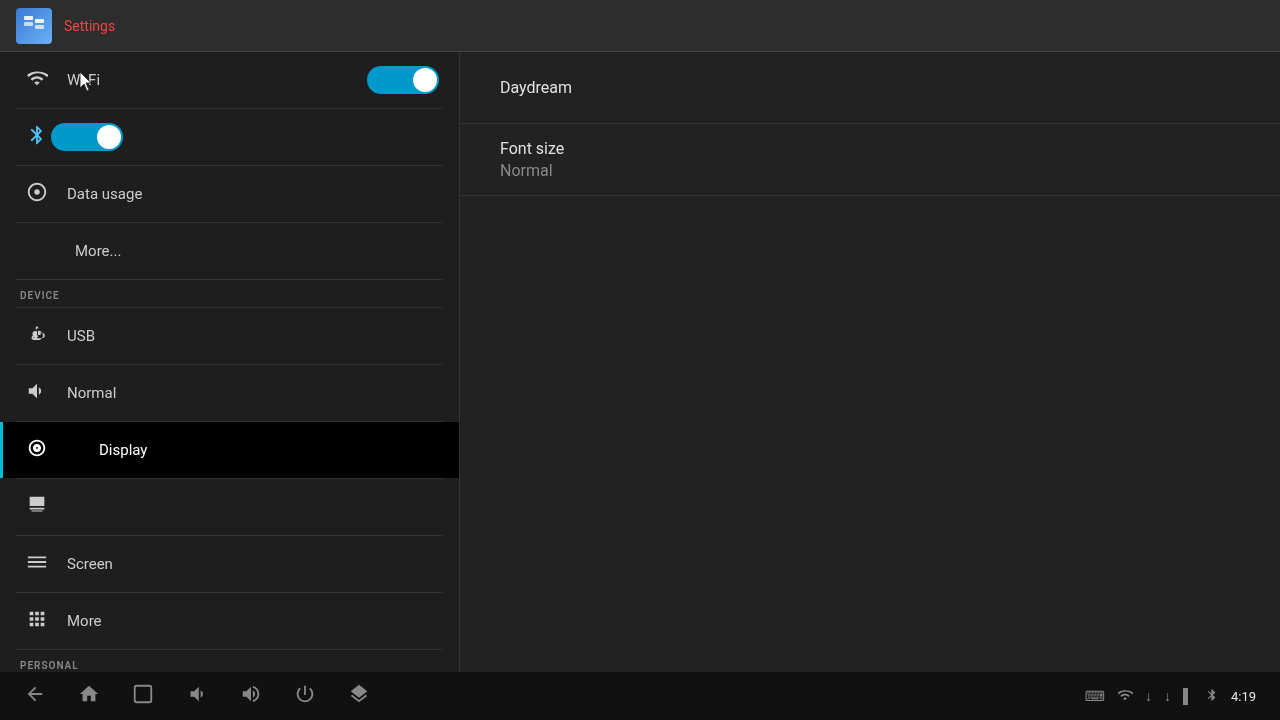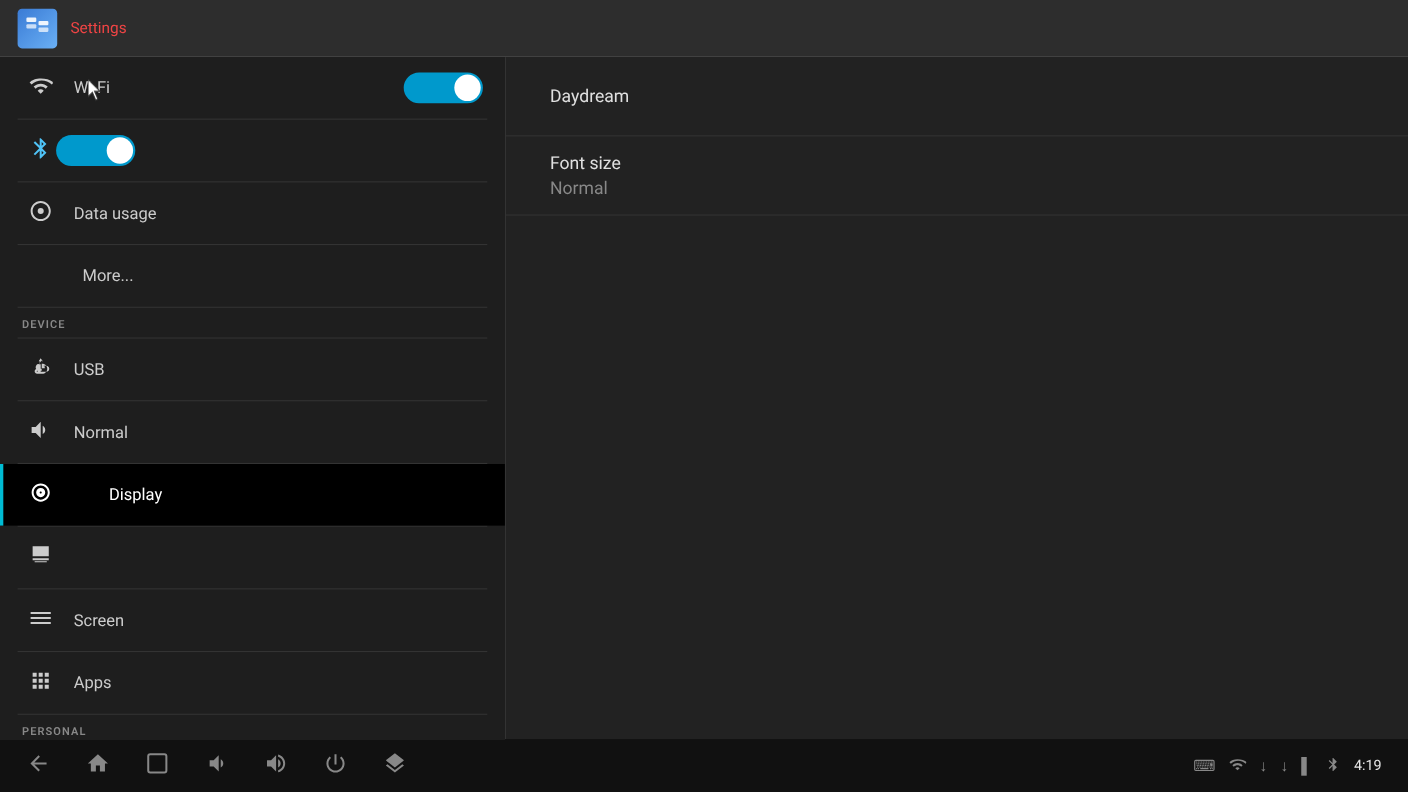--- a/index.html
+++ b/index.html
@@ -329,21 +329,21 @@
       <span class="item-label">Screen</span>
     </div>
     <div class="divider"></div>
 
     <div class="sidebar-item">
       <span class="item-icon">
         <svg width="22" height="22" viewBox="0 0 24 24" fill="#cccccc">
           <path d="M4 8h4V4H4v4zm6 12h4v-4h-4v4zm-6 0h4v-4H4v4zm0-6h4v-4H4v4zm6 0h4v-4h-4v4zm6-10v4h4V4h-4zm-6 4h4V4h-4v4zm6 6h4v-4h-4v4zm0 6h4v-4h-4v4z"></path>
         </svg>
       </span>
-      <span class="item-label">Apps</span>
+      <span class="item-label">More</span>
     </div>
     <div class="divider"></div>
 
     <div class="section-label">PERSONAL</div>
 
   </div>
 
   <div id="content-pane">
 
 

